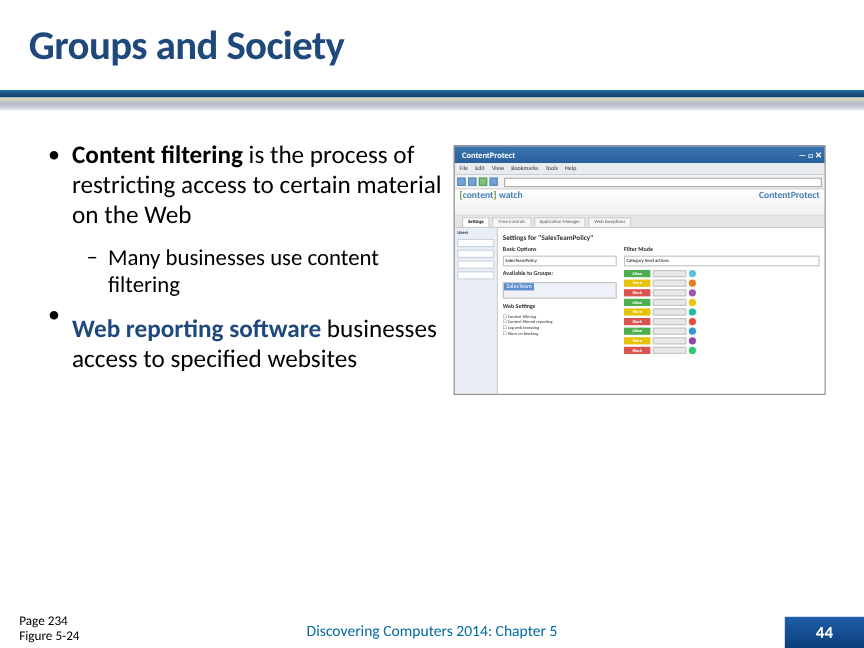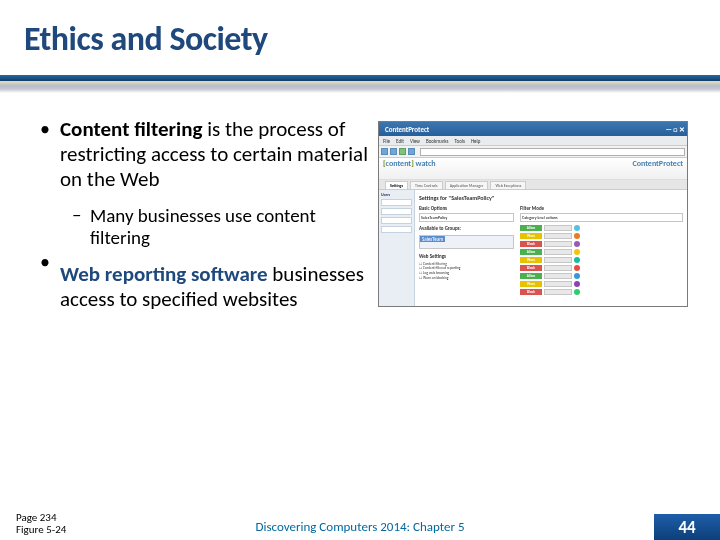--- a/index.html
+++ b/index.html
@@ -24,21 +24,21 @@
   .bullet1 { padding: 0 0 6px 50px; position: relative; }
   .bullet1::before { content: "•"; position: absolute; left: 30px; top: 0; font-size: 20px; }
   .bullet1 b { font-weight: 700; }
   .sub { padding: 6px 0 0 80px; position: relative; font-size: 19px; }
   .sub::before { content: "–"; position: absolute; left: 62px; top: 5px; }
   .bullet1.second { padding-top: 12px; }
   .bullet1.second .bb { font-weight: 700; color: #1f497d; }
 
   .img-col { width: 320px; padding: 4px 16px 0 8px; }
   .app-window {
-    width: 310px; height: 186px; border: 1px solid #7a7a7a; background: #fff; font-size: 5px;
+    width: 310px; height: 208px; border: 1px solid #7a7a7a; background: #fff; font-size: 5px;
     position: relative;
   }
   .app-titlebar {
     height: 14px; background: linear-gradient(to bottom,#3c76b0,#275f9a);
     display:flex; align-items:center; justify-content:flex-end; padding:0 2px; color:#fff;
     font-size:7px; font-weight:700;
   }
   .app-titlebar .tspan{ margin-right:auto; padding-left:4px; }
   .app-menubar { height: 10px; background: #e8ecef; border-bottom:1px solid #ccc; display:flex; align-items:center; gap:6px; padding:0 4px; color:#333; font-size:5px;}
   .app-toolbar { height: 12px; background: #f2f2f2; border-bottom:1px solid #ccc; display:flex; align-items:center; gap:2px; padding:0 2px;}
@@ -77,30 +77,30 @@
   .d7{background:#3498db;} .d8{background:#8e44ad;} .d9{background:#2ecc71;}
 
   .footer {
     position:absolute; bottom:0; left:0; right:0; height:30px;
   }
   .foot-left { position:absolute; left:16px; bottom:4px; font-size:11px; color:#000; line-height:1.1;margin-top:48px;}
   .foot-center { position:absolute; left:0; right:0; bottom:6px; text-align:center; font-size:13px; color:#0369a1;}
   .foot-right {
     position:absolute; right:0; bottom:0; width:66px; height:26px;
     background: linear-gradient(to bottom,#1e5ea8,#0c3f7a); color:#fff;
-    display:flex; align-items:center; justify-content:center; font-size:17px; font-weight:700;
+    display:flex; align-items:center; justify-content:center; font-size:14px; font-weight:700;
   }
 </style>
 </head>
 <body>
 
 <div class="slide">
 
   <div class="title-area">
-    <h1 class="title">Ethics and Society</h1>
+    <h1 class="title">Groups and Society</h1>
   </div>
   <div class="title-rule-wrap">
     <div class="title-bar-inner"></div>
   </div>
 
   <div class="content">
     <div class="text-col">
       <ul>
         <li class="bullet1">
           <b>Content filtering</b><span> is the process of restricting access to certain material on the Web</span>

